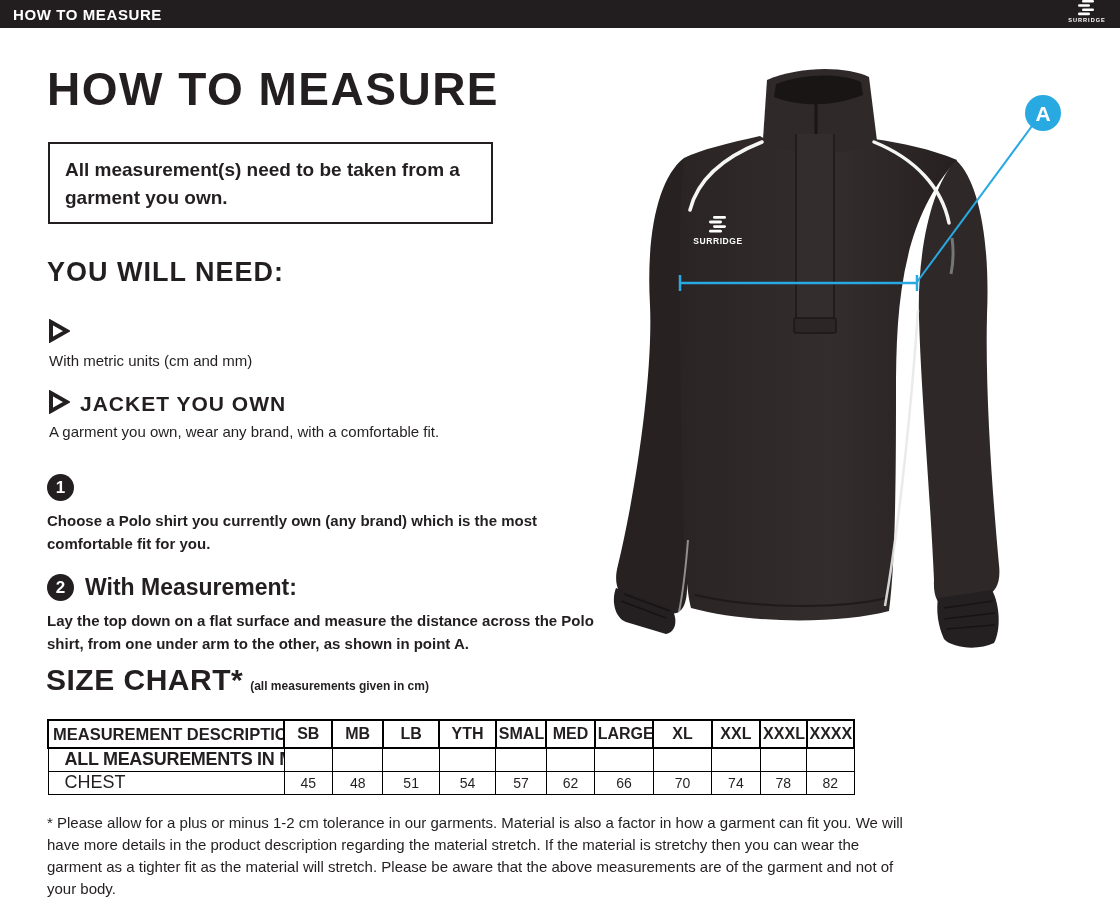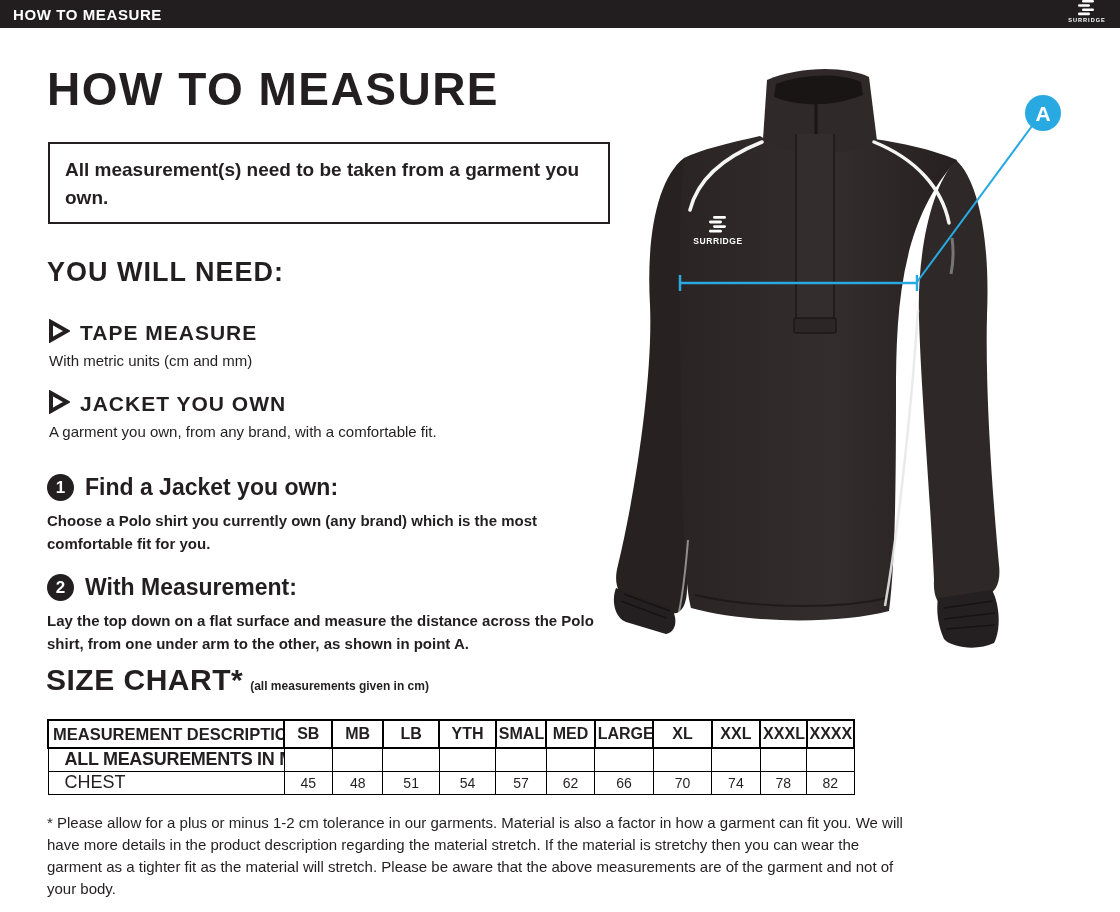--- a/index.html
+++ b/index.html
@@ -10,21 +10,21 @@
   .topbar { position:absolute; left:0; top:0; width:1120px; height:28px;
     background:#221e1f; display:flex; align-items:center; justify-content:space-between;
     padding:0 13px; }
   .topbar-title { color:#fff; font-weight:bold; font-size:15px; letter-spacing:.6px; }
 
   
   .h1 { position:absolute; left:47px; top:62px; font-size:46px; font-weight:bold;
     letter-spacing:1.5px; color:#231f20; }
 
   
-  .notice { position:absolute; left:48px; top:142px; width:562px; min-height:81px;
+  .notice { position:absolute; left:48px; top:142px; width:445px; min-height:81px;
     border:2px solid #231f20; padding:12px 15px 10px 15px; font-size:19px;
     font-weight:bold; line-height:1.47; }
 
   .ywn-heading { position:absolute; left:47px; top:257px; font-size:27px;
     font-weight:bold; letter-spacing:1px; }
 
   .need-item { position:absolute; left:48px; }
   .need-item.n1 { top:319px; }
   .need-item.n2 { top:390px; }
   .need-head { display:flex; align-items:center; gap:10px; }
@@ -83,41 +83,39 @@
 
 <div class="ywn-heading">YOU WILL NEED:</div>
 
 <div class="need-item n1">
   <div class="need-head">
     <span>
       <svg width="22" height="24" viewBox="0 0 22 24">
         <polygon points="3,3 19,12 3,21" fill="none" stroke="#231f20" stroke-width="4" stroke-linejoin="miter"></polygon>
       </svg>
     </span>
-    <span class="need-title">TAPE MEASURE</span>
   </div>
   <div class="need-desc">With metric units (cm and mm)</div>
 </div>
 
 <div class="need-item n2">
   <div class="need-head">
     <span>
       <svg width="22" height="24" viewBox="0 0 22 24">
         <polygon points="3,3 19,12 3,21" fill="none" stroke="#231f20" stroke-width="4" stroke-linejoin="miter"></polygon>
       </svg>
     </span>
     <span class="need-title">JACKET YOU OWN</span>
   </div>
-  <div class="need-desc">A garment you own, from any brand, with a comfortable fit.</div>
+  <div class="need-desc">A garment you own, wear any brand, with a comfortable fit.</div>
 </div>
 
 <div class="step s1">
   <div class="step-head">
     <span class="step-num">1</span>
-    <span class="step-title">Find a Jacket you own:</span>
   </div>
   <div class="step-desc">Choose a Polo shirt you currently own (any brand) which is the most comfortable fit for you.</div>
 </div>
 
 <div class="step s2">
   <div class="step-head">
     <span class="step-num">2</span>
     <span class="step-title">With Measurement:</span>
   </div>
   <div class="step-desc">Lay the top down on a flat surface and measure the distance across the Polo shirt, from one under arm to the other, as shown in point A.</div>

